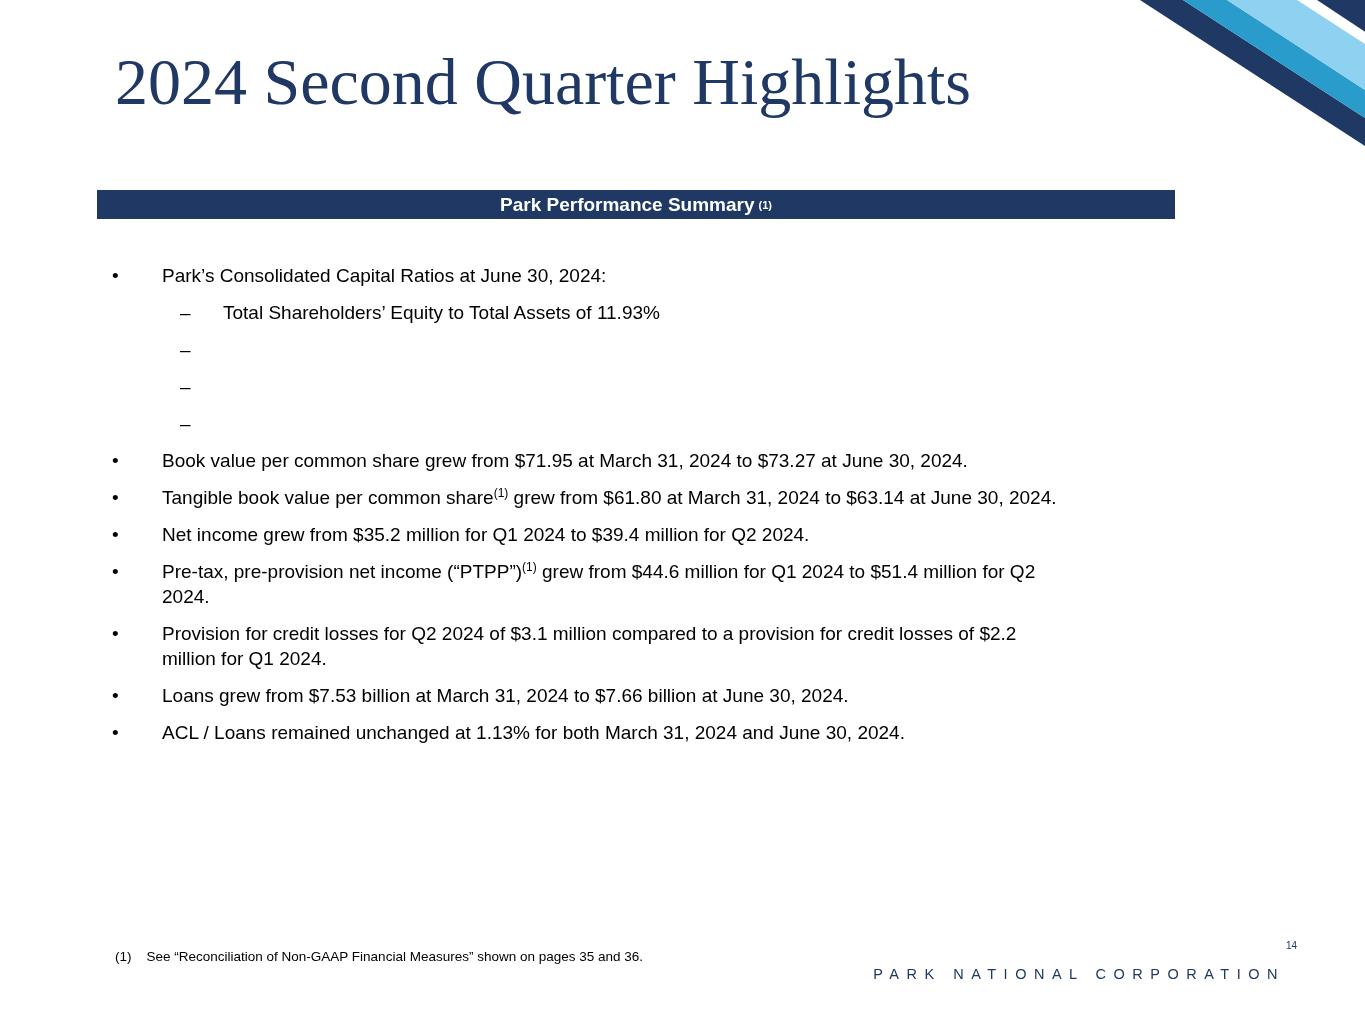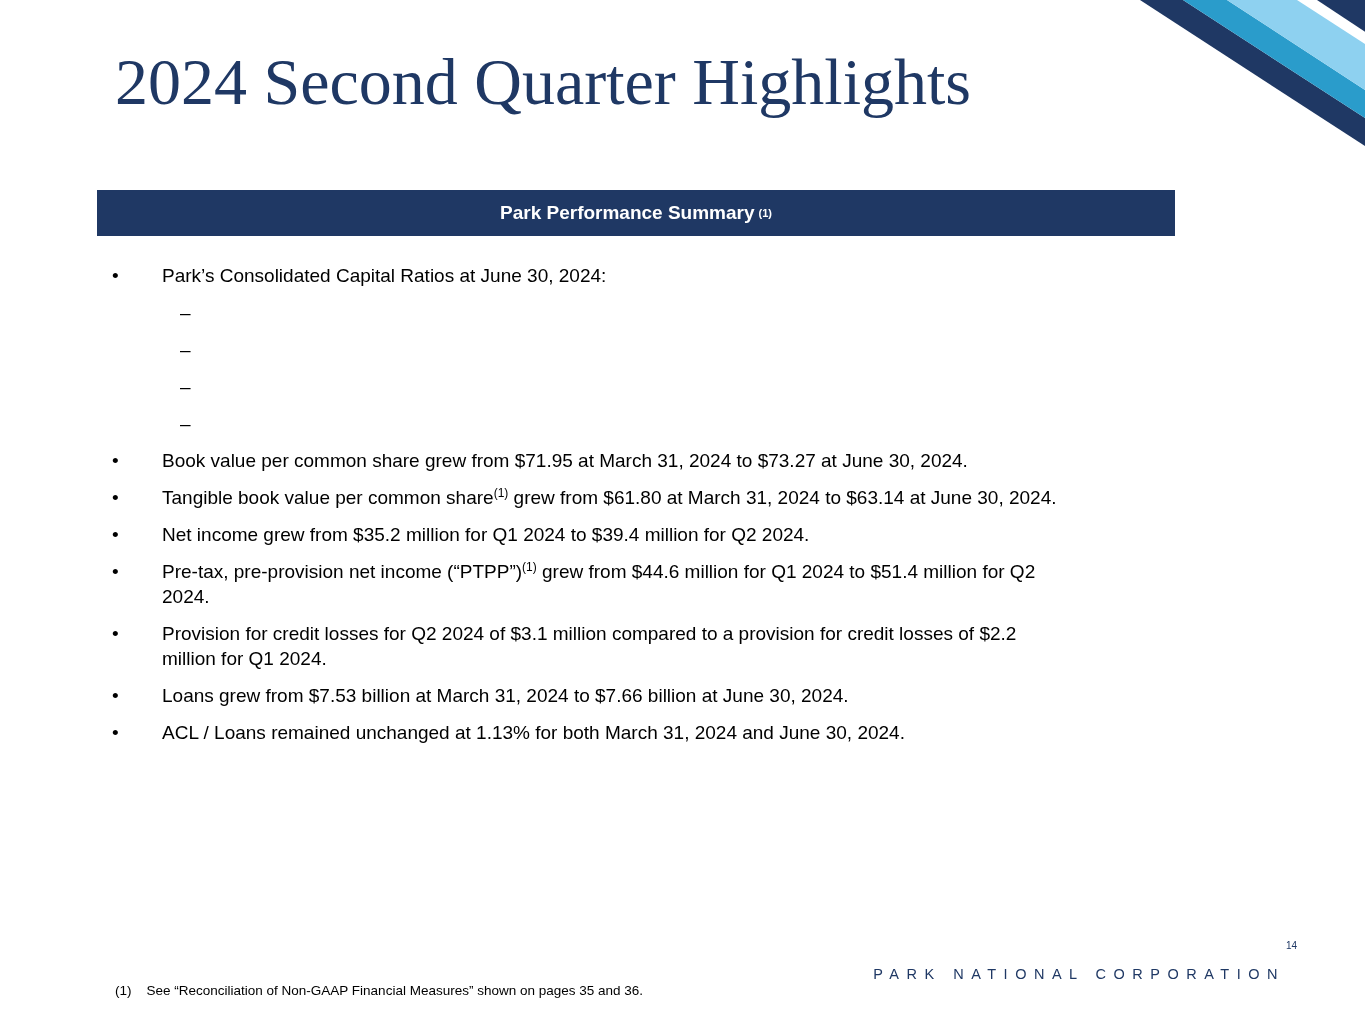--- a/index.html
+++ b/index.html
@@ -45,21 +45,21 @@
     line-height: 1.15;
     color: var(--navy);
     white-space: nowrap;
   }
 
   .header-bar {
     position: absolute;
     left: 57px;
     top: 190px;
     width: 1078px;
-    height: 46px;
+    height: 29px;
     background: var(--navy);
     color: #ffffff;
     font-weight: bold;
     font-size: 19px;
     display: flex;
     align-items: center;
     justify-content: center;
   }
   .header-bar sup {
     font-size: 11px;
@@ -87,21 +87,21 @@
   .bullet .btext { flex: 1 1 auto; }
   .bullet sup {
     font-size: 12px;
     line-height: 0;
     vertical-align: super;
   }
 
   .footnote {
     position: absolute;
     left: 75px;
-    top: 983px;
+    top: 949px;
     font-size: 13.5px;
     color: #000000;
     white-space: pre;
     text-align: right;
   }
 
   .page-number {
     position: absolute;
     right: 108px;
     top: 940px;
@@ -141,20 +141,21 @@
     <sup>(1)</sup>
   </div>
 
   <div class="bullets">
       <div class="bullet level1">
         <span class="marker">•</span>
         <span class="btext">Park’s Consolidated Capital Ratios at June 30, 2024:</span>
       </div>
       <div class="bullet level2">
         <span class="marker">–</span>
+        <span class="btext">Total Shareholders’ Equity to Total Assets of 11.93%</span>
       </div>
       <div class="bullet level2">
         <span class="marker">–</span>
       </div>
       <div class="bullet level2">
         <span class="marker">–</span>
       </div>
       <div class="bullet level2">
         <span class="marker">–</span>
       </div>

